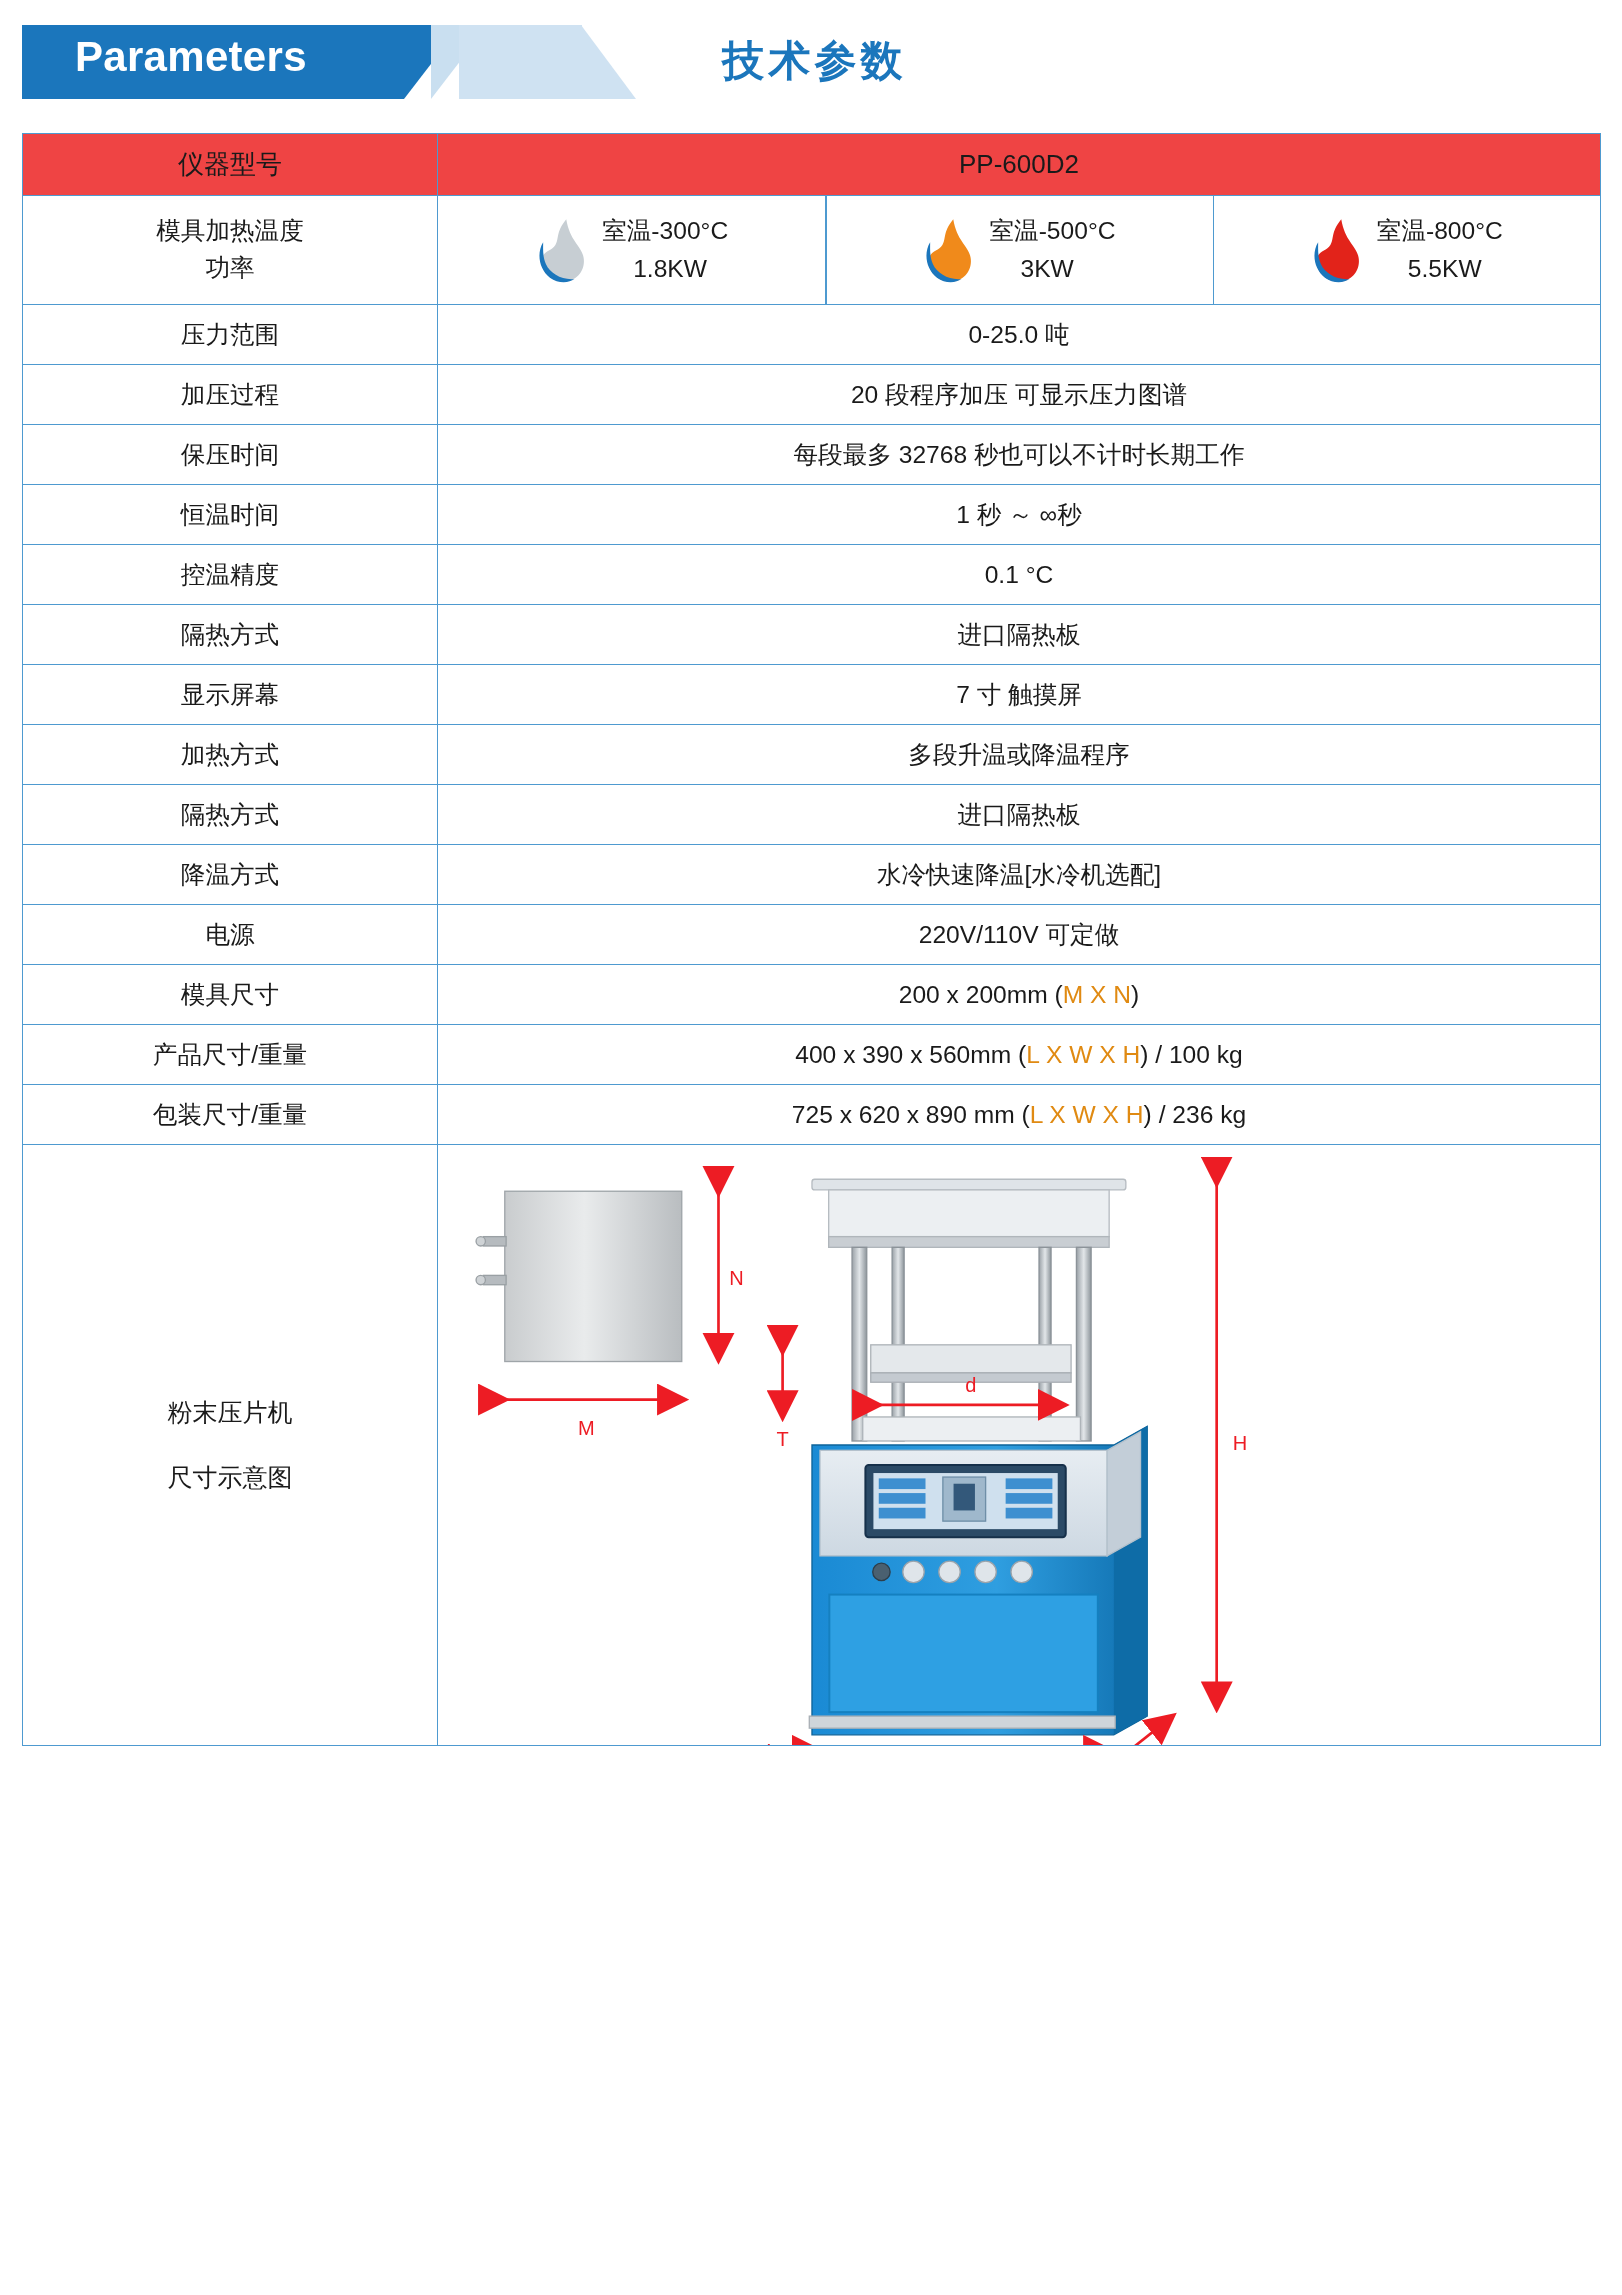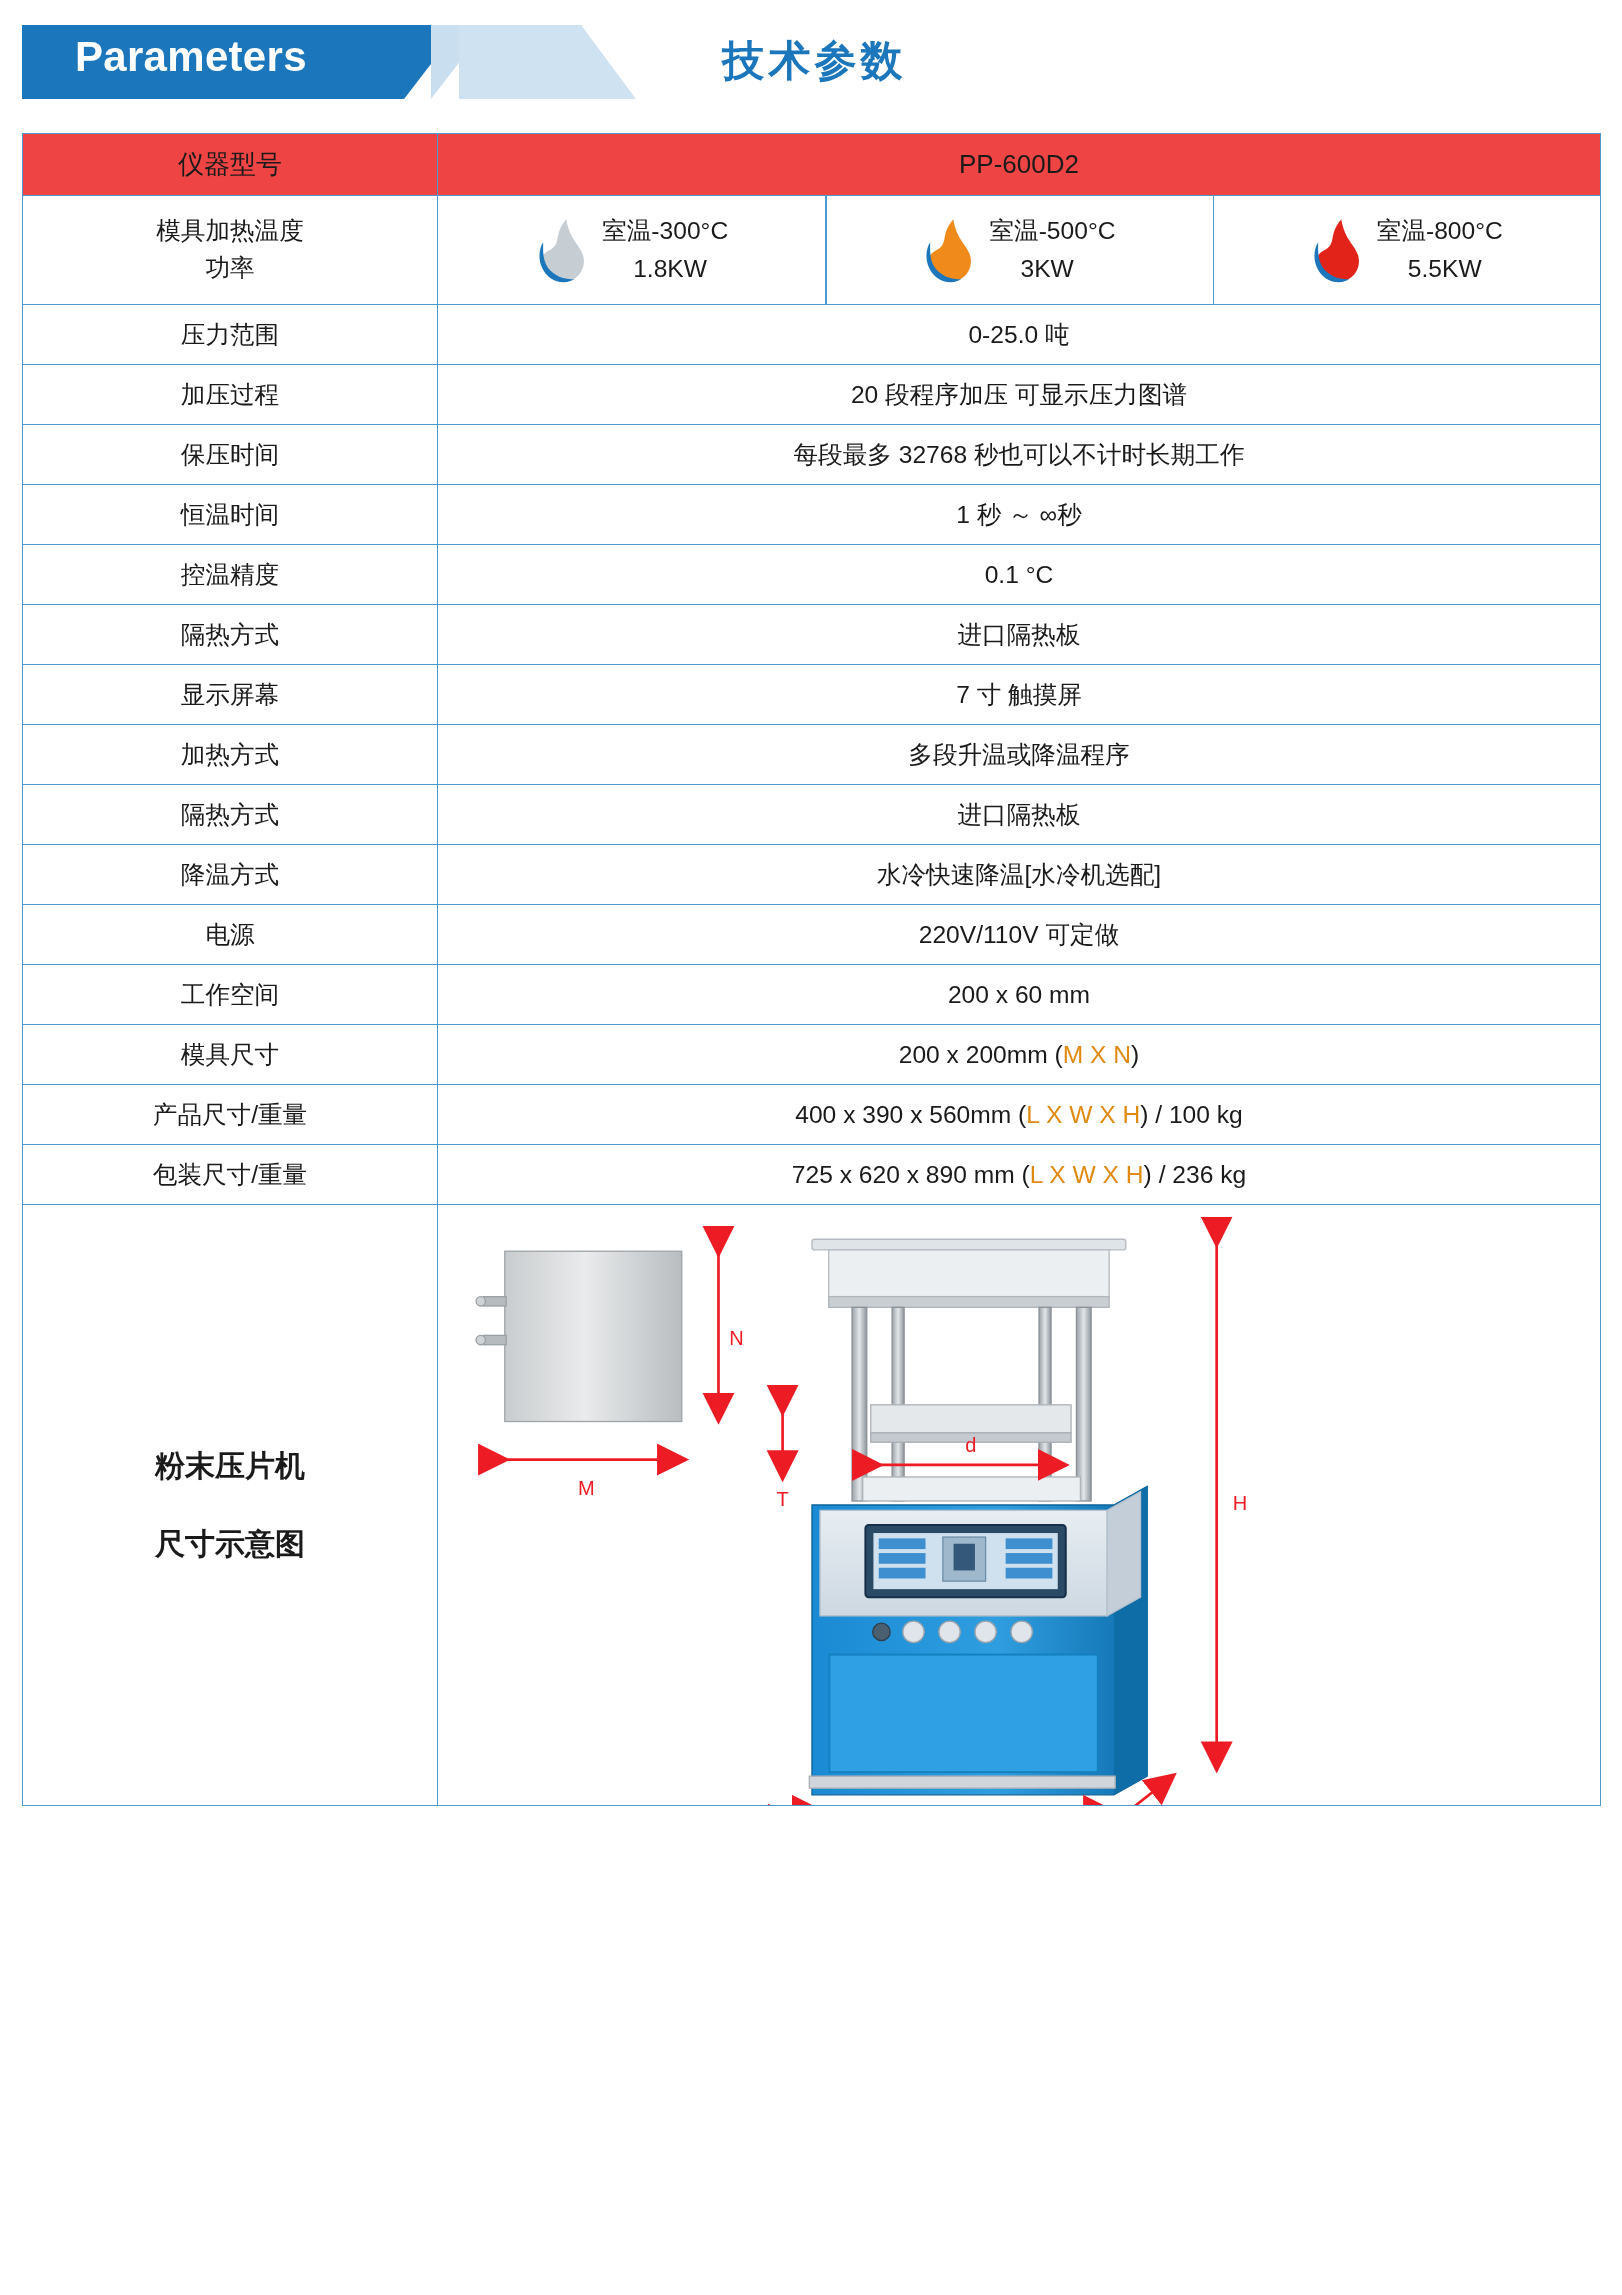--- a/index.html
+++ b/index.html
@@ -156,23 +156,22 @@
   .label-two {
     line-height: 1.5;
   }
 
   .row-std td { height: 59px; }
   .val-dim .accent { color: #e08a12; }
 
   
   .row-diagram td { height: 0; }
   .diag-label {
-    font-size: 30px;
+    font-size: 25px;
     line-height: 2.6;
-    font-weight: bold;
   }
   .diagram-cell {
     padding: 0;
   }
   .diagram-box {
     position: relative;
     width: 100%;
     height: 600px;
   }
   .diagram-svg { display: block; width: 100%; height: 600px; }
@@ -292,24 +291,20 @@
           <td>隔热方式</td>
           <td>进口隔热板</td>
         </tr>
       <tr class="row-std">
           <td>降温方式</td>
           <td>水冷快速降温[水冷机选配]</td>
         </tr>
       <tr class="row-std">
           <td>电源</td>
           <td>220V/110V 可定做</td>
-        </tr>
-      <tr class="row-std">
-          <td>工作空间</td>
-          <td>200 x 60 mm</td>
         </tr>
 
       <tr class="row-std">
         <td>模具尺寸</td>
         <td class="val-dim"><span>200 x 200mm (</span><span class="accent">M X N</span><span>)</span></td>
       </tr>
       <tr class="row-std">
         <td>产品尺寸/重量</td>
         <td class="val-dim"><span>400 x 390 x 560mm (</span><span class="accent">L X W X H</span><span>) / 100 kg</span></td>
       </tr>

